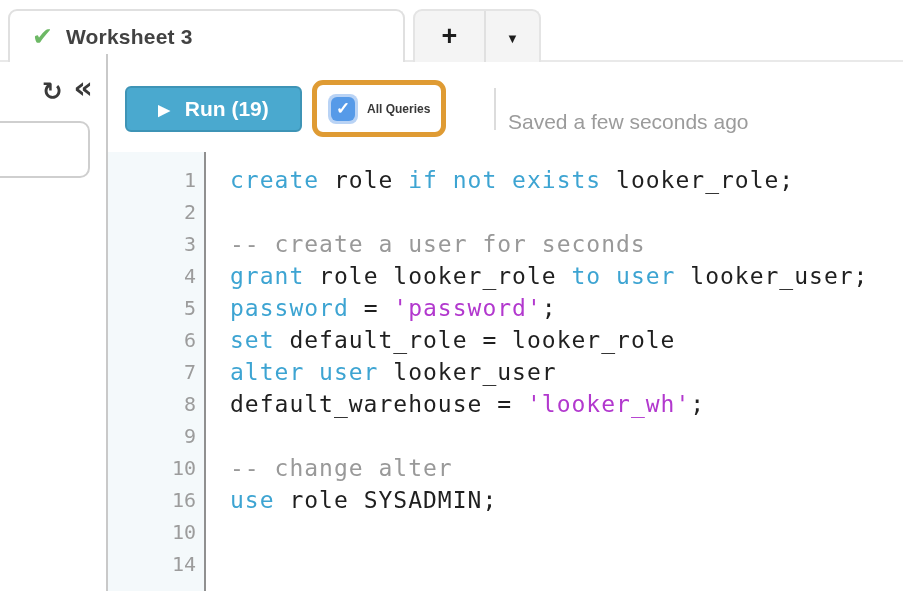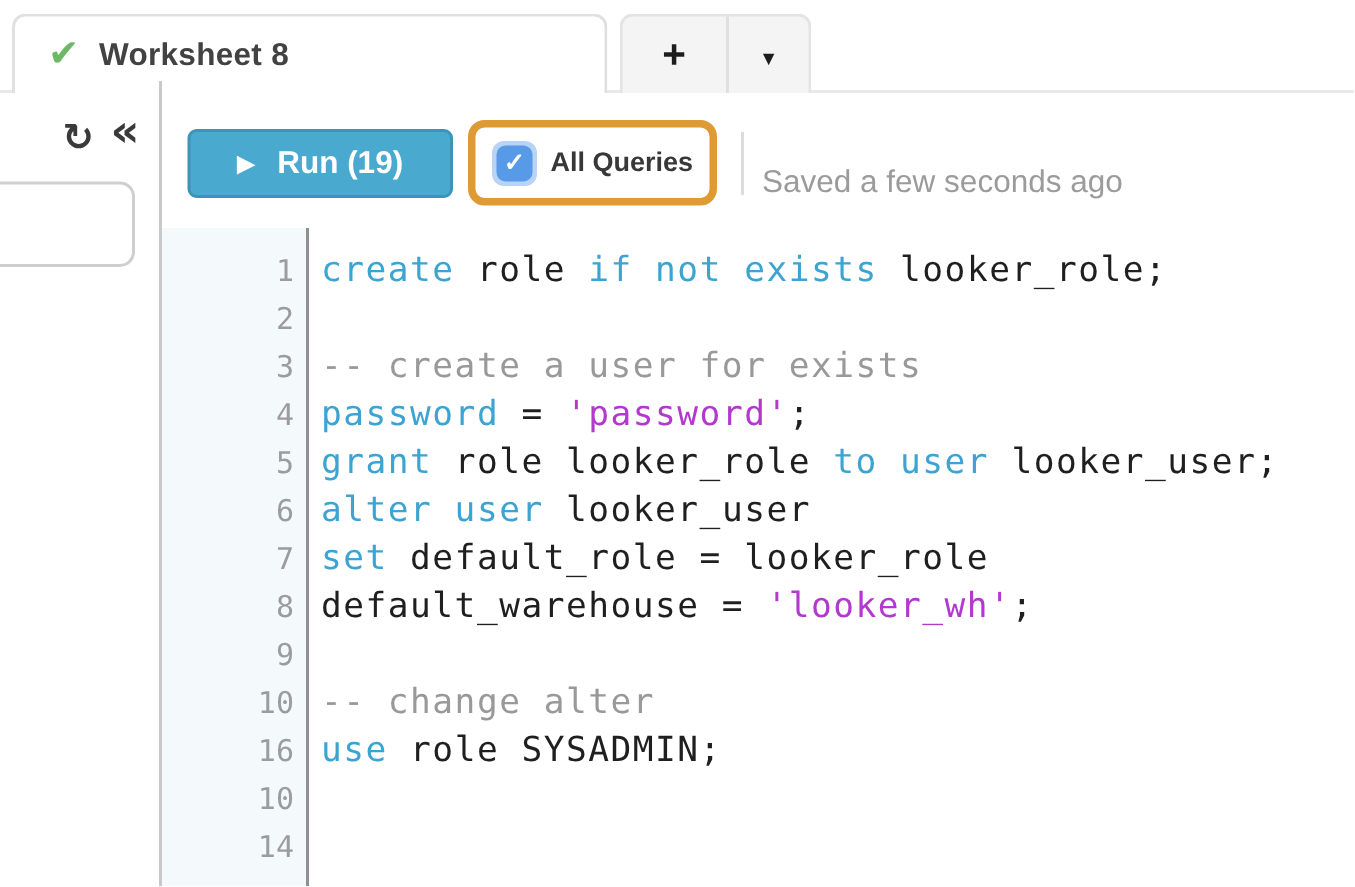--- a/index.html
+++ b/index.html
@@ -63,54 +63,54 @@
     display:flex; align-items:center; padding:0 11px; gap:9px;
   }
   .checkbox-outer {
     width:30px; height:30px; border-radius:8px; background:#B9D3F5; cursor:pointer;
     display:flex; align-items:center; justify-content:center;
   }
   .checkbox-inner {
     width:24px; height:24px; border-radius:6px; background:#569AE8; color:#fff;
     display:flex; align-items:center; justify-content:center; font-size:17px; font-weight:bold;
   }
-  .aq-label { font-size:18px; font-weight:600; color:#383838; }
+  .aq-label { font-size:12px; font-weight:600; color:#383838; }
   .toolbar-divider { position:absolute; left:386px; top:26px; width:2px; height:42px; background:#DCDCDC; }
   .saved-status { position:absolute; left:400px; top:48px; font-size:21px; color:#9B9B9B; }
 
   
   .editor { position:absolute; top:90px; left:0; right:0; bottom:0; display:flex; overflow:hidden; }
   .gutter {
     width:98px; box-sizing:border-box; background:#F4F9FB; border-right:2px solid #909090;
     padding:12px 8px 0 0; text-align:right; flex:none;
   }
   .lnum {
     height:32px; line-height:32px; font-family:"DejaVu Sans Mono", monospace;
     font-size:20px; color:#9C9C9C;
   }
-  .code { flex:1; padding:12px 0 0 8px; overflow:hidden; }
+  .code { flex:1; padding:12px 0 0 8px; overflow:hidden;margin-left:16px; }
   .cline {
     height:32px; line-height:32px; white-space:pre;
     font-family:"DejaVu Sans Mono", monospace; font-size:23px; letter-spacing:1px; color:#1F1F1F;
   }
   .tk-kw  { color:#3DA4D2; }
   .tk-pl  { color:#1F1F1F; }
   .tk-cm  { color:#999999; }
   .tk-str { color:#B238CE; }
 </style>
 </head>
 <body>
 
 <div class="screen">
 
   <div class="tabbar">
     <div class="tabbar-border"></div>
     <div class="tab-active">
       <span class="check-icon">✔</span>
-      <span class="tab-label">Worksheet 8</span>
+      <span class="tab-label">Worksheet 3</span>
     </div>
     <div class="newtab-group">
       <button class="btn-newtab">+</button>
       <button class="btn-tabmenu">▼</button>
     </div>
   </div>
 
   <div class="sidepanel">
     <div class="panel-icons">
       <button class="icon-btn refresh-glyph">↻</button>
@@ -151,25 +151,25 @@
           <div class="lnum">8</div>
           <div class="lnum">9</div>
           <div class="lnum">10</div>
           <div class="lnum">16</div>
           <div class="lnum">10</div>
           <div class="lnum">14</div>
         </div>
       <div class="code">
           <div class="cline"><span class="tk-kw">create</span><span class="tk-pl"> role </span><span class="tk-kw">if not exists</span><span class="tk-pl"> looker_role;</span></div>
           <div class="cline"></div>
-          <div class="cline"><span class="tk-cm">-- create a user for exists</span></div>
+          <div class="cline"><span class="tk-cm">-- create a user for seconds</span></div>
+          <div class="cline"><span class="tk-kw">grant</span><span class="tk-pl"> role looker_role </span><span class="tk-kw">to user</span><span class="tk-pl"> looker_user;</span></div>
           <div class="cline"><span class="tk-kw">password</span><span class="tk-pl"> = </span><span class="tk-str">'password'</span><span class="tk-pl">;</span></div>
-          <div class="cline"><span class="tk-kw">grant</span><span class="tk-pl"> role looker_role </span><span class="tk-kw">to user</span><span class="tk-pl"> looker_user;</span></div>
+          <div class="cline"><span class="tk-kw">set</span><span class="tk-pl"> default_role = looker_role</span></div>
           <div class="cline"><span class="tk-kw">alter user</span><span class="tk-pl"> looker_user</span></div>
-          <div class="cline"><span class="tk-kw">set</span><span class="tk-pl"> default_role = looker_role</span></div>
           <div class="cline"><span class="tk-pl">default_warehouse = </span><span class="tk-str">'looker_wh'</span><span class="tk-pl">;</span></div>
           <div class="cline"></div>
           <div class="cline"><span class="tk-cm">-- change alter</span></div>
           <div class="cline"><span class="tk-kw">use</span><span class="tk-pl"> role SYSADMIN;</span></div>
           <div class="cline"></div>
         </div>
     </div>
 
   </div>
 </div>

